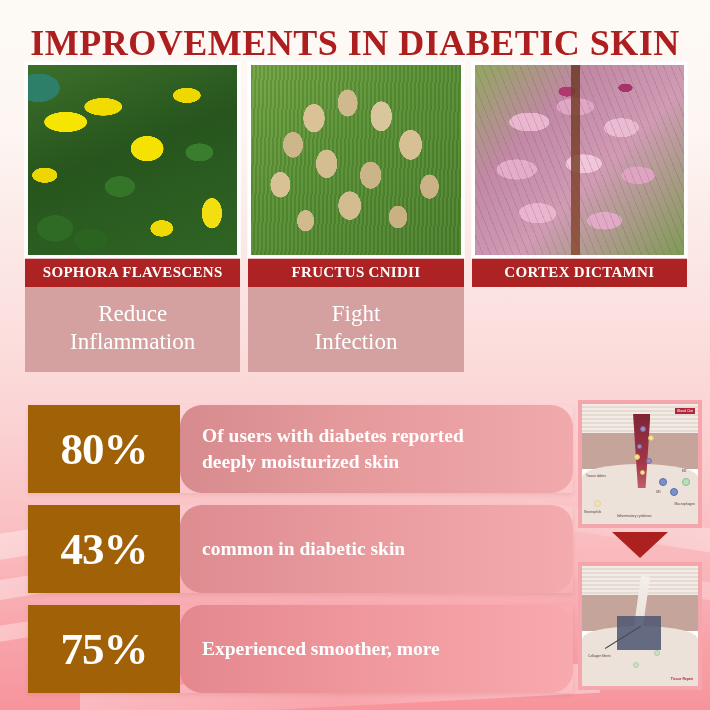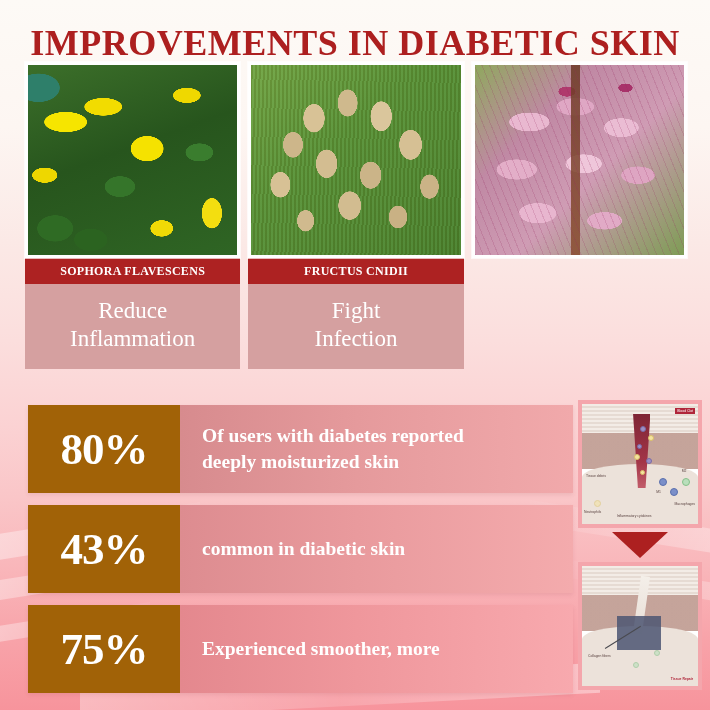--- a/index.html
+++ b/index.html
@@ -63,21 +63,21 @@
   .herb { width:216px; }
   .herb-photo {
     height:196px; width:100%;
     border:3px solid #ffffff;
     outline:1px solid rgba(255,255,255,.7);
     position:relative; overflow:hidden;
     background:#2d5a1e;
   }
   .herb-name {
     background:#ad2222; color:#fff;
-    font-weight:bold; font-size:12px;
+    font-weight:bold; font-size:15px;
     text-align:center; letter-spacing:.3px;
     padding:7px 2px 7px; line-height:1;
     white-space:nowrap;
   }
   .herb-benefit {
     background:#d5a0a0;
     color:#ffffff;
     text-align:center;
     font-size:23px;
     line-height:1.22;
@@ -163,20 +163,21 @@
   }
   .stat-text {
     flex:1;
     background:linear-gradient(to right, #d78b8e 0%, #e59a9c 45%, #f1a9ab 100%);
     color:#ffffff;
     font-weight:bold;
     font-size:19.5px;
     line-height:1.35;
     display:flex; align-items:center;
     padding:0 23px 0 22px;
+    border-radius:22px;
   }
   .stat-row.r2 .stat-text { background:linear-gradient(to right, #dd8c90 0%, #e99a9d 45%, #f4abad 100%); }
   .stat-row.r3 .stat-text { background:linear-gradient(to right, #e4888e 0%, #ef979c 45%, #f8a9ae 100%); }
 
   
   .diagrams { position:absolute; top:400px; left:578px; width:124px; }
   .diag {
     width:124px; height:128px;
     border:4px solid #f4a6ac;
     background:#ffffff;
@@ -269,20 +270,21 @@
       </div>
     </div>
 
     <div class="herb">
       <div class="herb-photo">
         <div class="ph dictamni">
           <div class="stem"></div>
           <div class="veins"></div>
         </div>
       </div>
+      <div class="herb-name">CORTEX DICTAMNI</div>
     </div>
 
   </div>
 
   <div class="stats">
 
     <div class="stat-row r1">
       <div class="stat-pct">80%</div>
       <div class="stat-text">
         <div>

